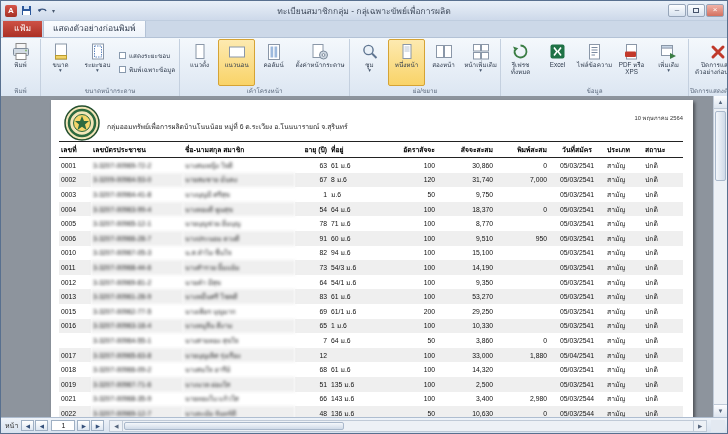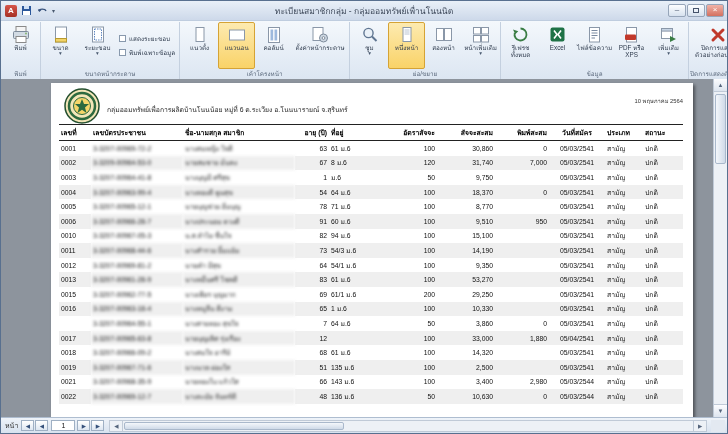--- a/index.html
+++ b/index.html
@@ -107,28 +107,32 @@
           <span class="floppy"></span>
         </span>
       <span class="qicon">
         <svg width="11" height="10" viewBox="0 0 11 10">
             <path d="M2 5 C2 2.5 8 2.5 9 5" stroke="#35507a" fill="none" stroke-width="1.3"></path>
             <path d="M0.8 3.2 L2.2 6 L4.4 4.2 Z" fill="#35507a"></path>
           </svg>
       </span>
       <span class="qdrop">▾</span>
     </div>
-    <div class="wtitle">ทะเบียนสมาชิกกลุ่ม - กลุ่มออมทรัพย์เพื่านโนนนิต</div>
+    <div class="wtitle">ทะเบียนสมาชิกกลุ่ม - กลุ่เฉพาะขัพย์เพื่อการผลิต</div>
     <div class="winbtns">
       <span class="winbtn">–</span>
       <span class="winbtn"><span class="maxbox"></span></span>
       <span class="winbtn close">×</span>
     </div>
   </div>
 
+  <div class="tabrow">
+    <span class="filetab">แฟ้ม</span>
+    <span class="activetab">แสดงตัวอย่างก่อนพิมพ์</span>
+  </div>
 
   <div class="ribbon">
 
     <div class="group">
       <div class="gcontent">
         <div class="bigbtn">
           <span class="icon">
             <svg width="20" height="19" viewBox="0 0 20 19">
                 <rect x="5" y="1.5" width="10" height="5" fill="#f5f5f5" stroke="#8a8a8a"></rect>
                 <rect x="2.5" y="6.5" width="15" height="7" rx="1" fill="#d2dbe4" stroke="#7d8b9b"></rect>

